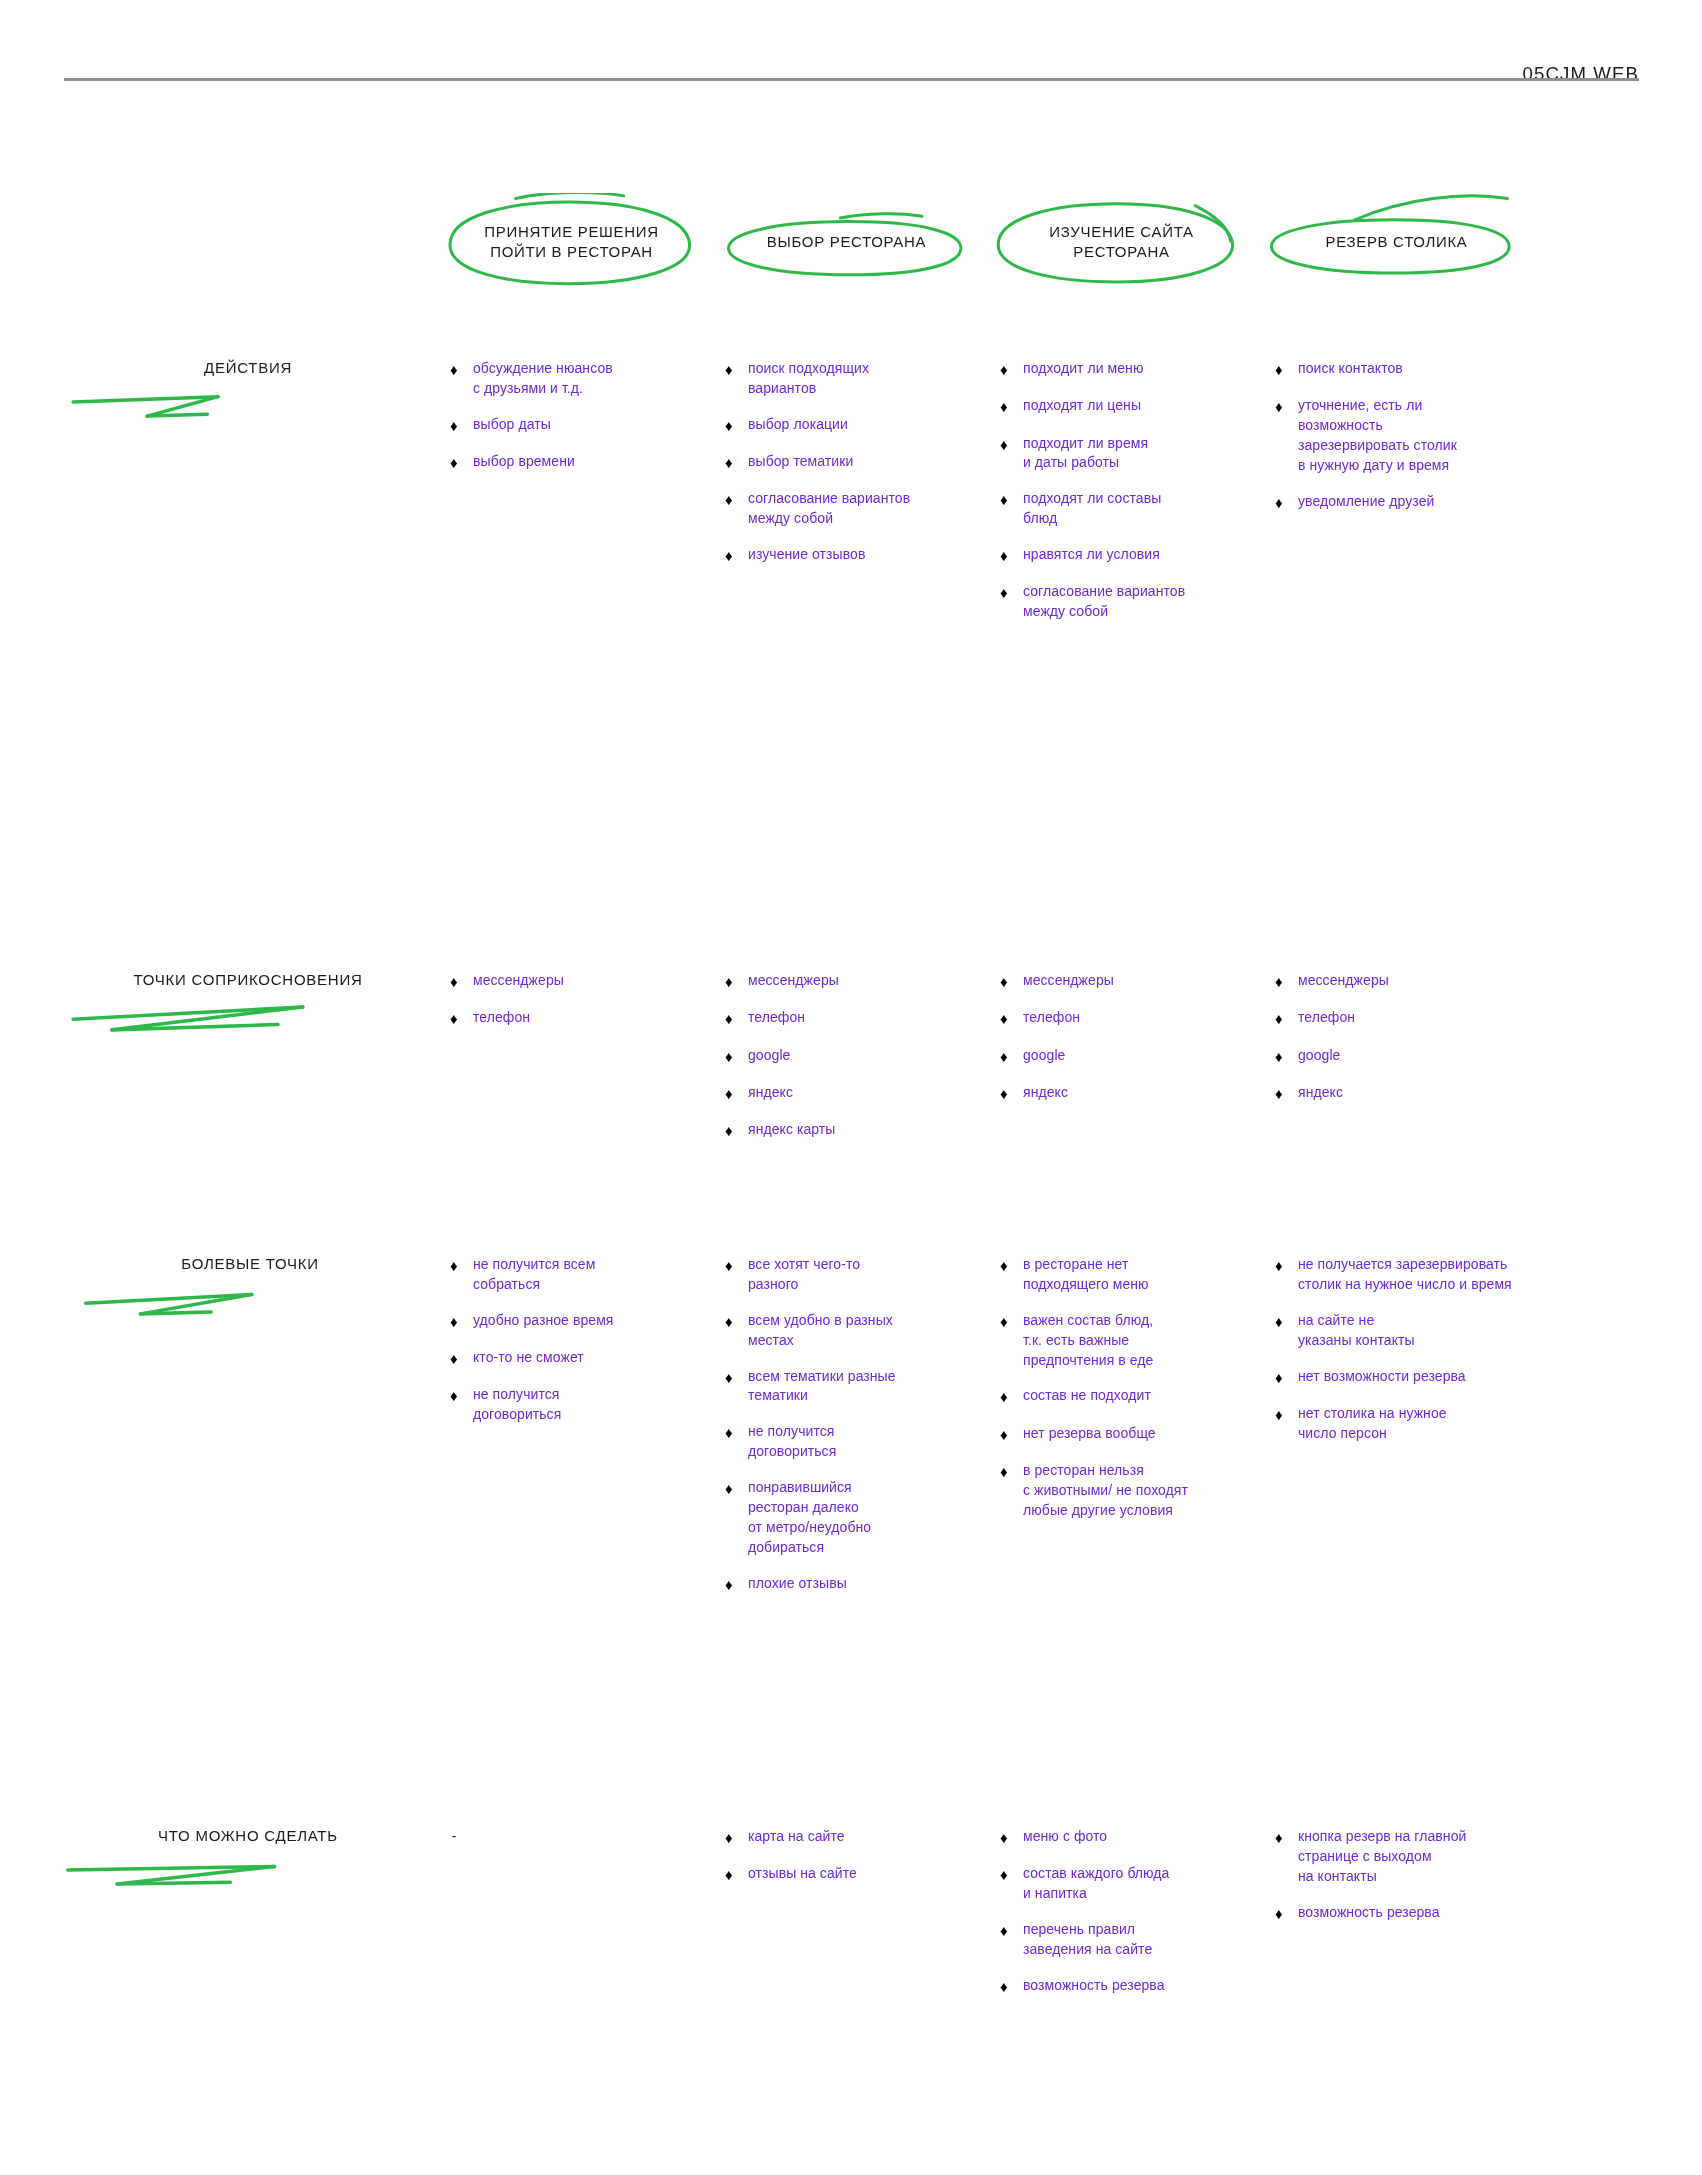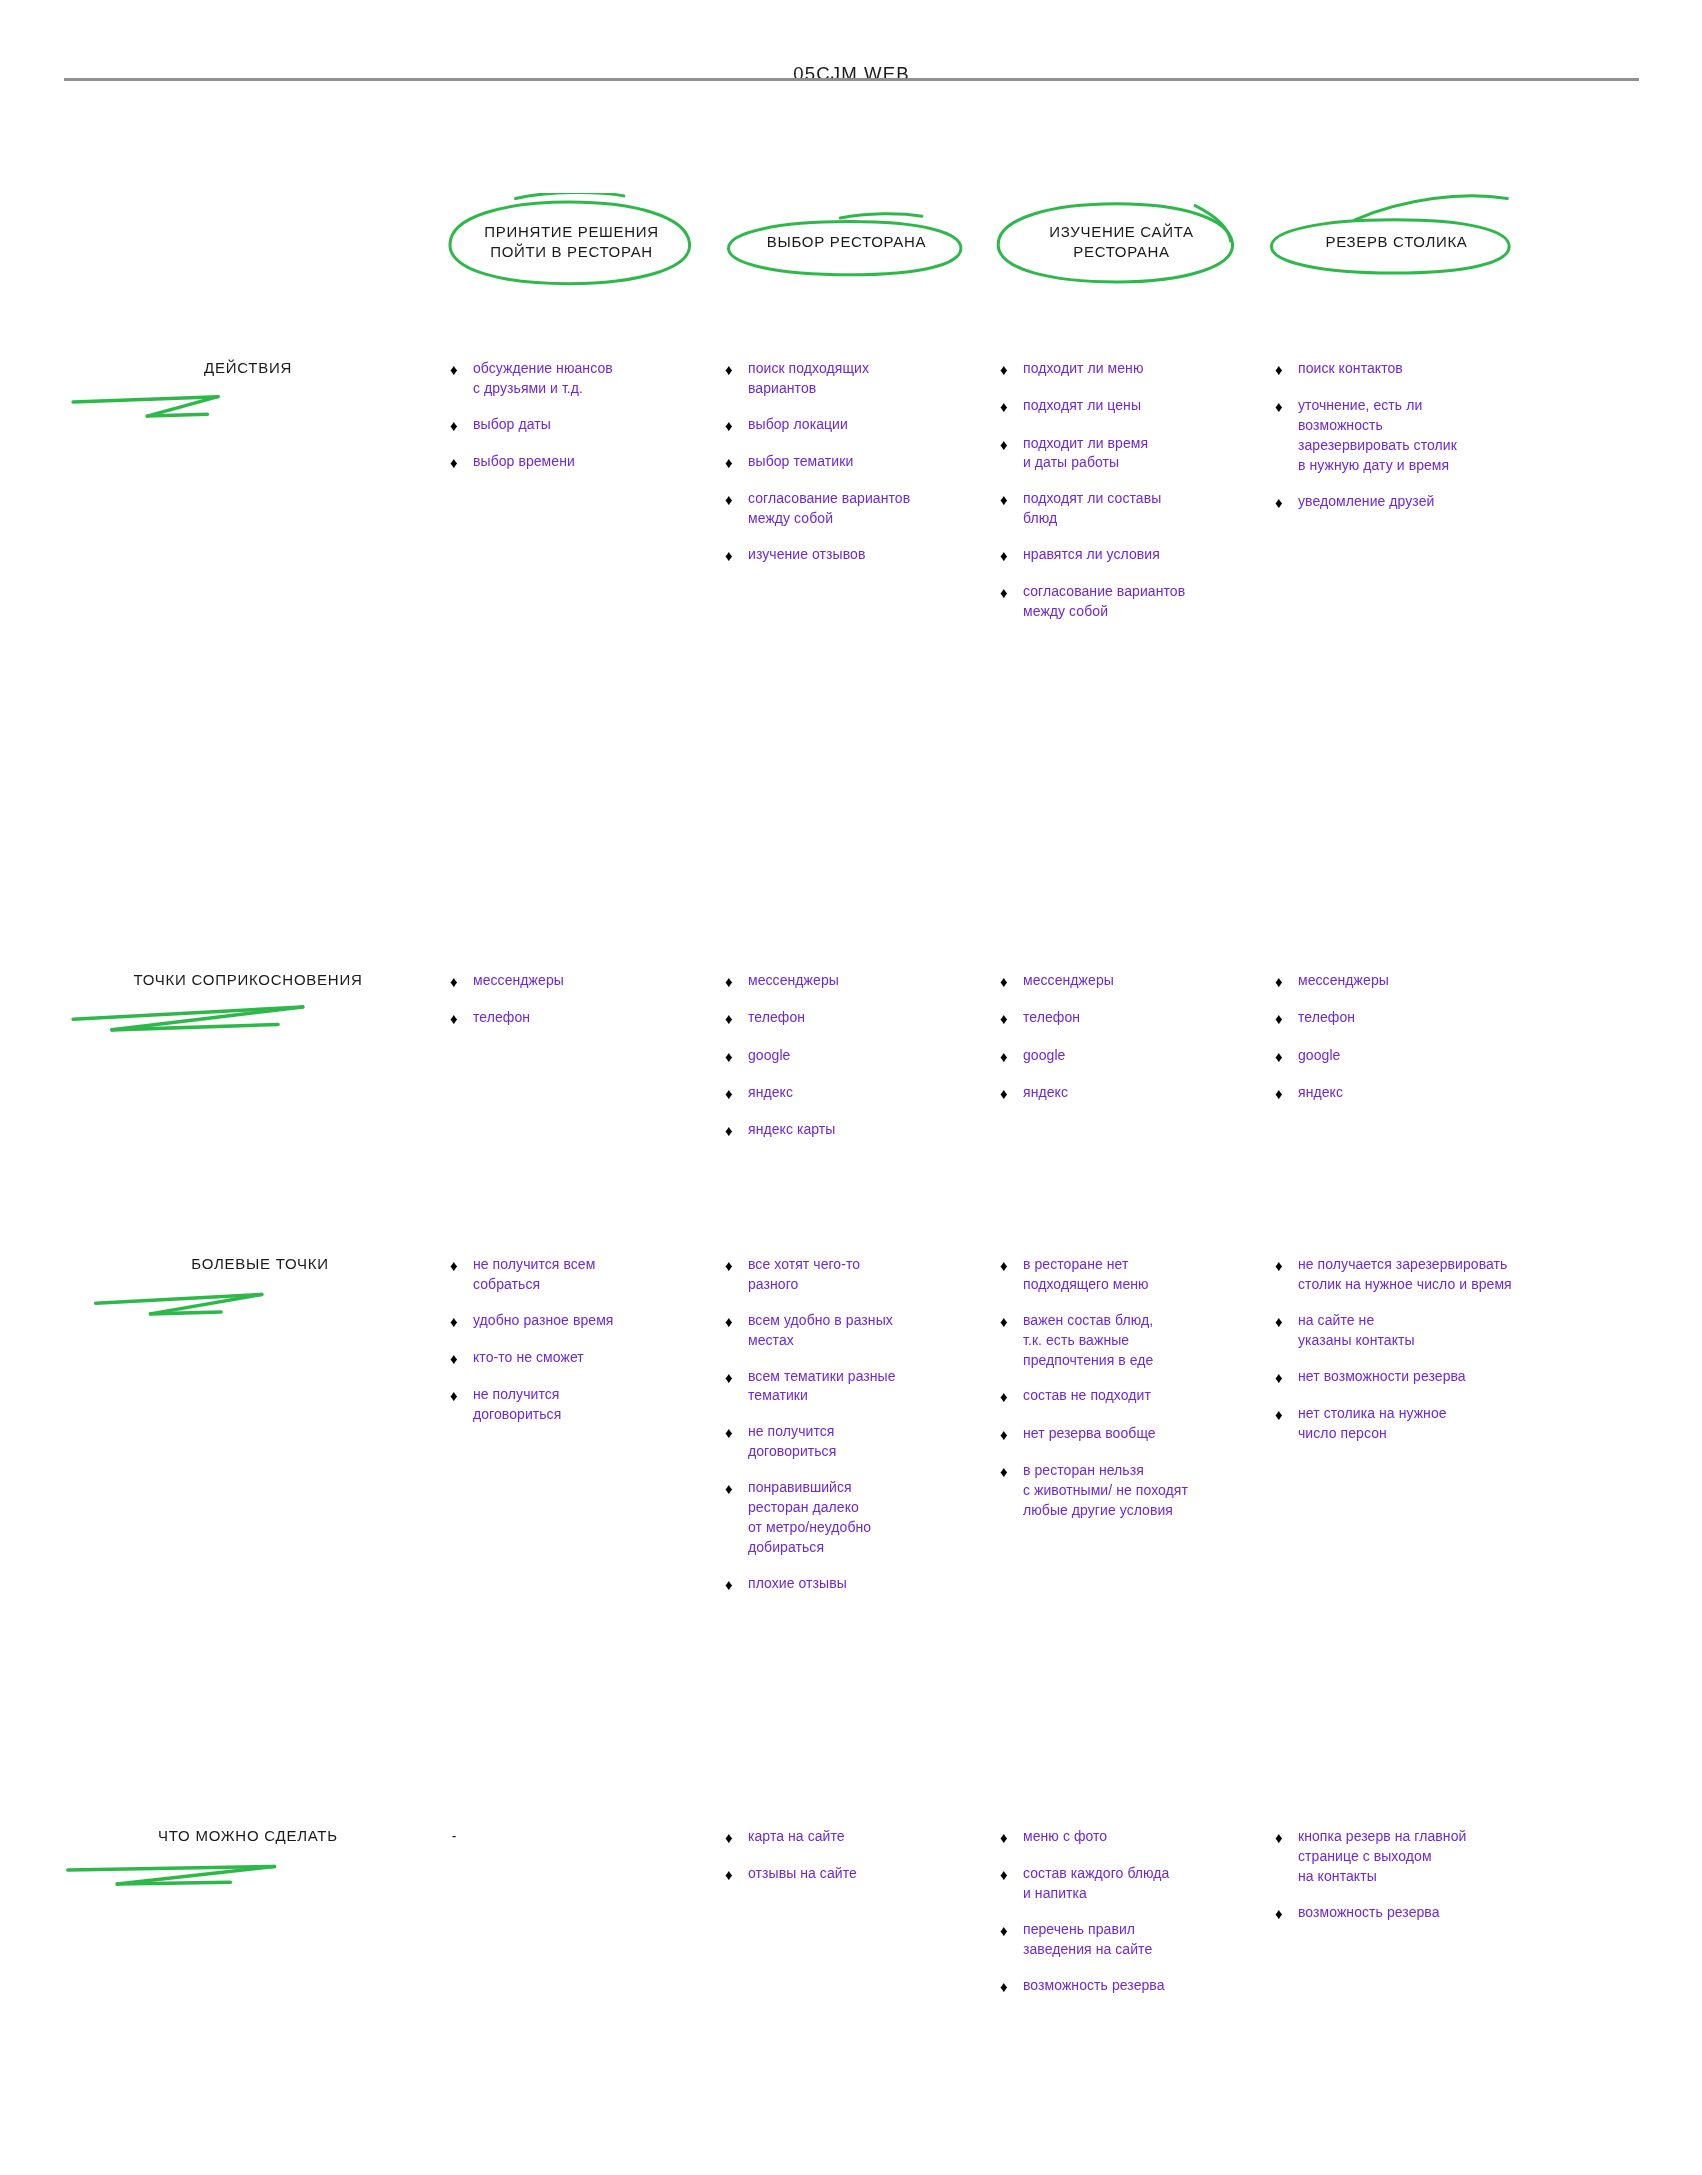--- a/index.html
+++ b/index.html
@@ -23,21 +23,21 @@
 
   
   .page-header {
     position: absolute;
     left: 64px;
     top: 43px;
     width: 1575px;
     height: 41px;
     display: flex;
     align-items: flex-end;
-    justify-content: center;
+    justify-content: flex-end;
     box-sizing: border-box;
   }
   .page-number,
   .deck-title {
     font-size: 18.6px;
     letter-spacing: 0.06em;
     color: #1a1a1a;
     line-height: 1;
     white-space: nowrap;
   }
@@ -376,21 +376,21 @@
     <div class="bullet-item">
       <span class="bullet-mark">♦</span>
       <span class="bullet-text">google</span>
     </div>
     <div class="bullet-item">
       <span class="bullet-mark">♦</span>
       <span class="bullet-text">яндекс</span>
     </div>
   </div>
 
-  <div class="row-label" style="left:74px; top:1255px;">
+  <div class="row-label" style="left:64px; top:1255px;">
     <div class="row-label-text">БОЛЕВЫЕ ТОЧКИ</div>
     <svg class="row-underline" viewBox="0 0 420 60">
       <path d="M24 32 L212 22" fill="none" stroke="#2fb84a" stroke-width="4" stroke-linecap="round"></path>
       <path d="M212 22 L86 44" fill="none" stroke="#2fb84a" stroke-width="4" stroke-linecap="round"></path>
       <path d="M86 44 L166 42" fill="none" stroke="#2fb84a" stroke-width="4" stroke-linecap="round"></path>
     </svg>
   </div>
 
   <div class="col" style="left:450px; top:1255px;">
     <div class="bullet-item">

